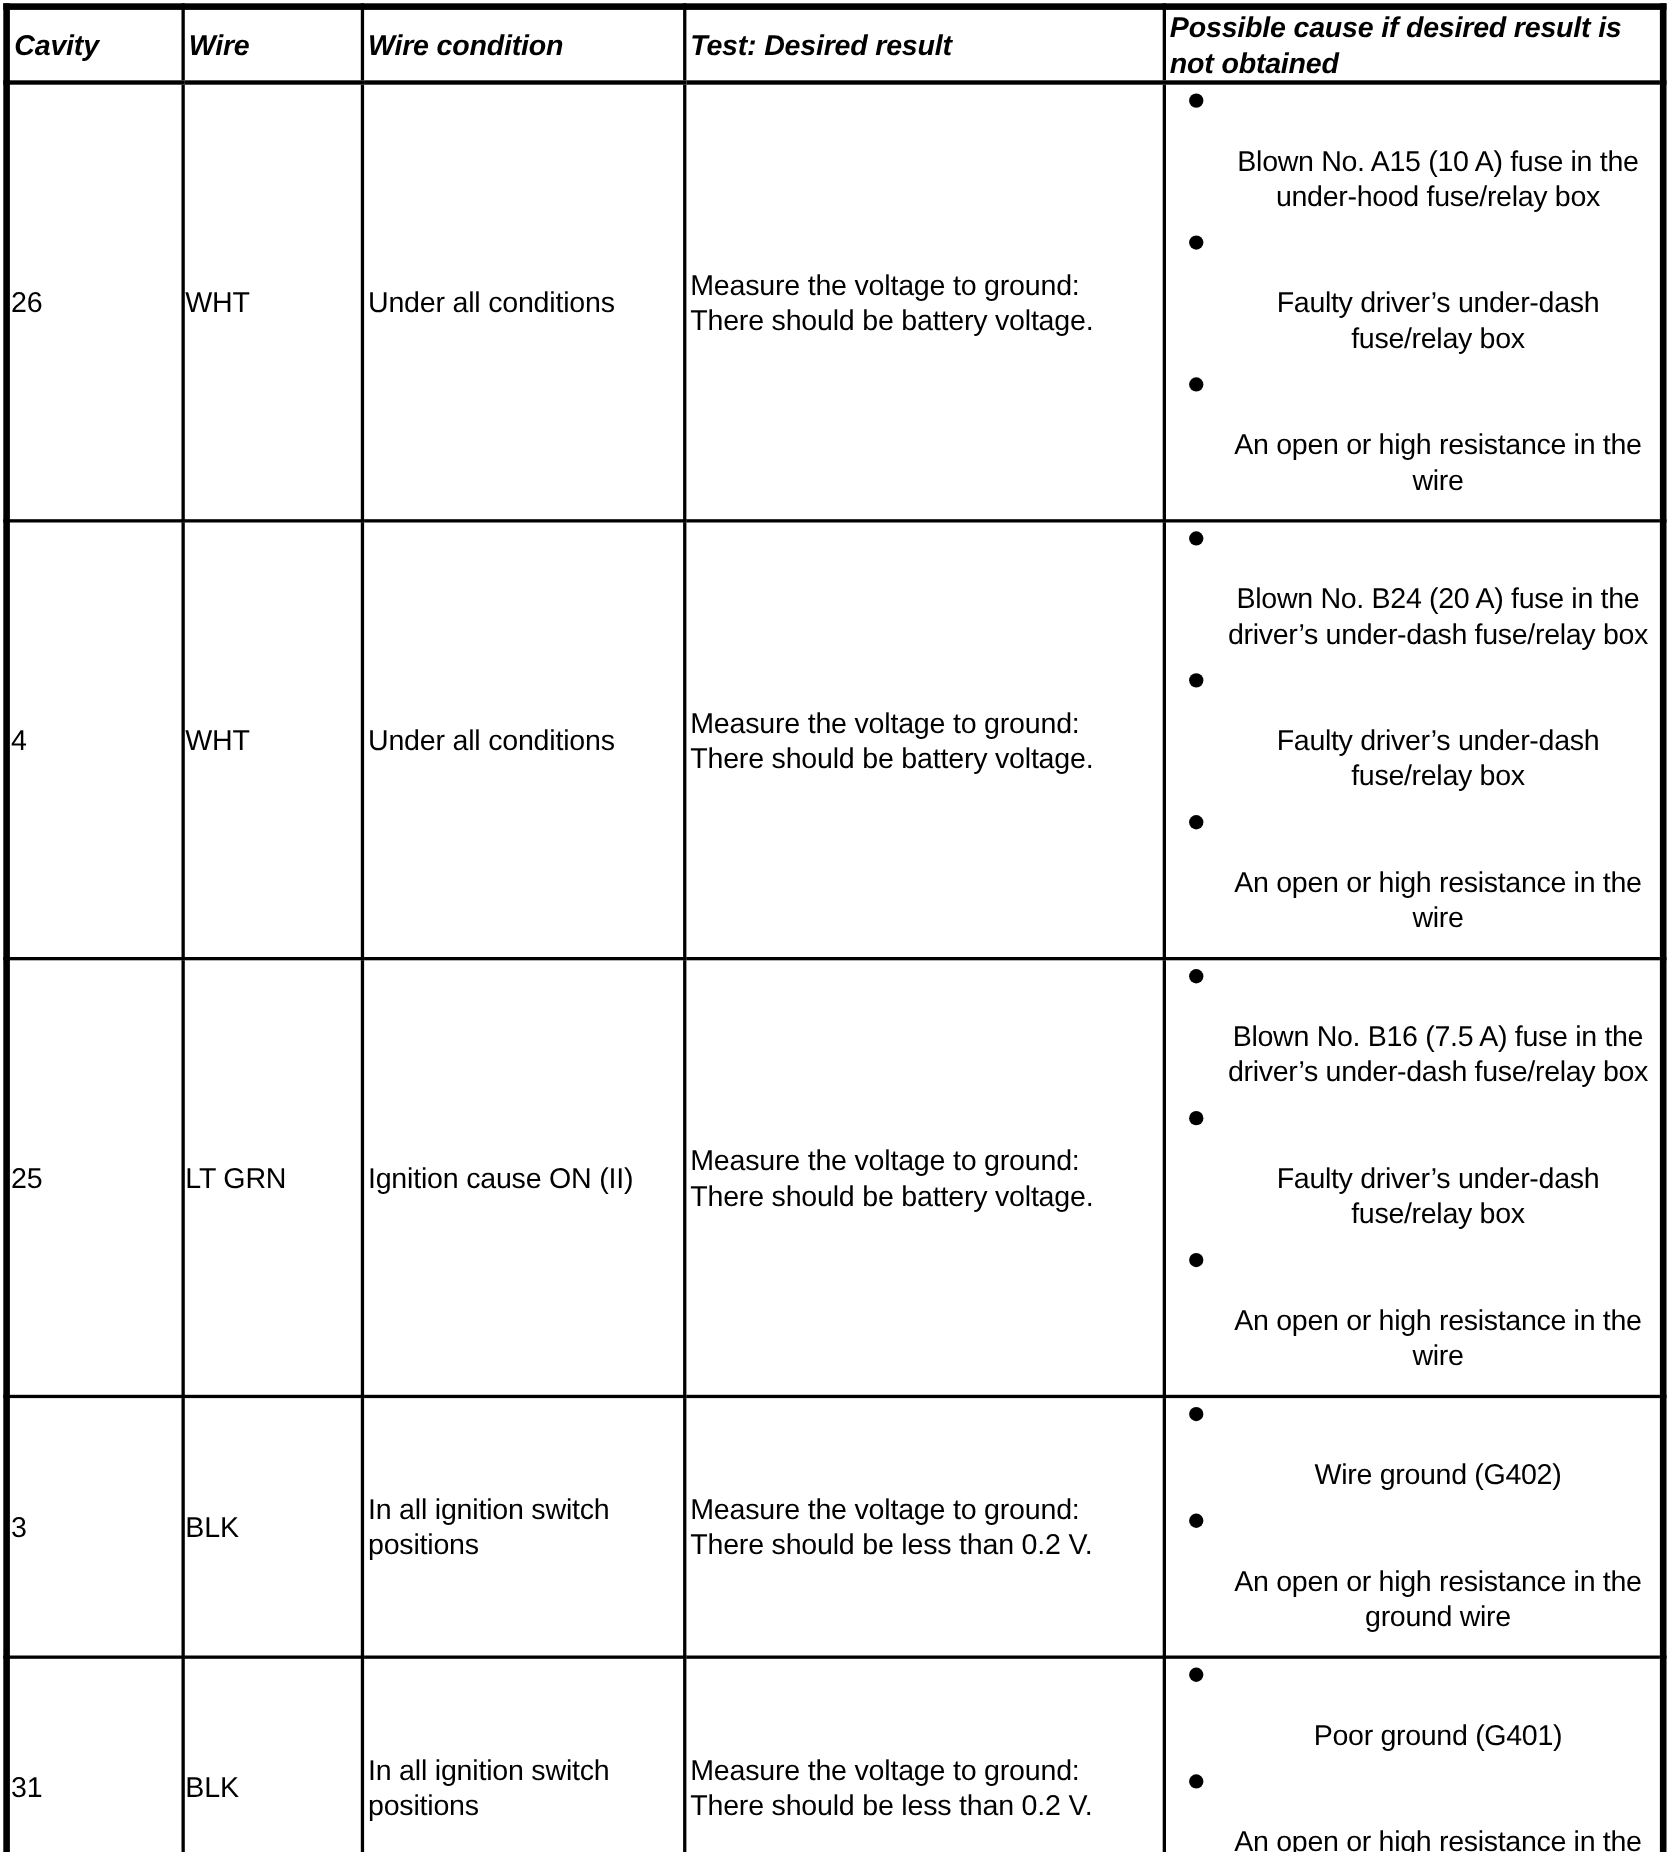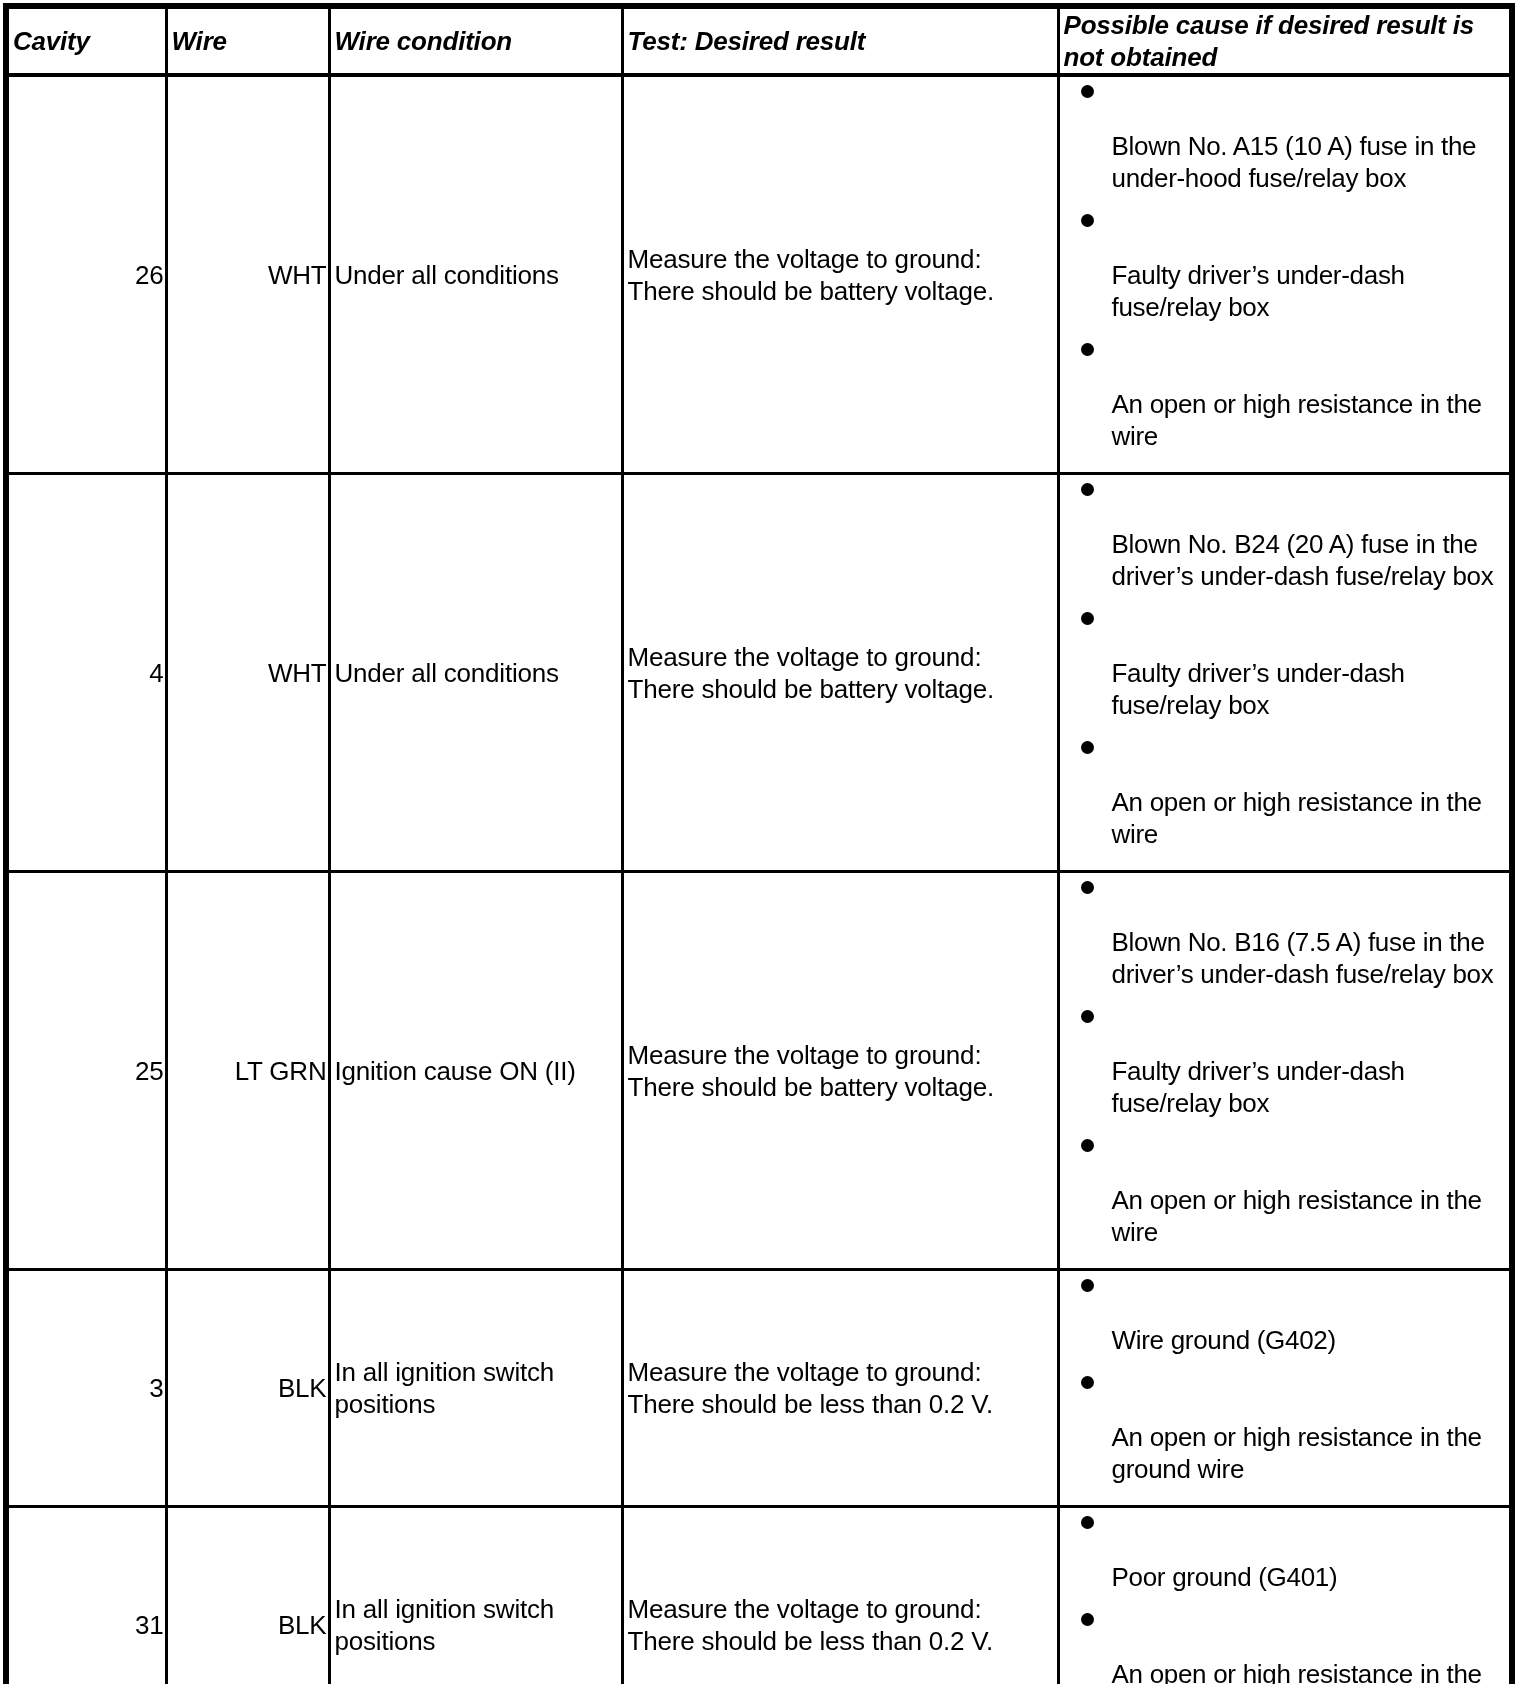--- a/index.html
+++ b/index.html
@@ -48,21 +48,21 @@
   }
 
   
   tbody tr:nth-child(1) { height: 383px; }
   tbody tr:nth-child(2) { height: 381px; }
   tbody tr:nth-child(3) { height: 391px; }
   tbody tr:nth-child(4) { height: 218px; }
   tbody tr:nth-child(5) { height: 215px; }
 
   td.c-cavity, td.c-wire {
-    text-align: right;
+    text-align: left;
     vertical-align: middle;
   }
   td.c-cond, td.c-test {
     text-align: left;
     vertical-align: middle;
     padding: 0 4px 0 4px;
     letter-spacing: -0.3px;
   }
 
   td.c-causes {
@@ -76,20 +76,21 @@
     height: 13px;
     border-radius: 50%;
     background: #000;
     margin: 0 0 32px 21px;
   }
   .cause-text {
     margin-left: 52px;
     max-width: 398px;
     line-height: 32px;
     letter-spacing: -0.3px;
+    text-align: center;
   }
 </style>
 </head>
 <body>
 
 <div class="page">
   <table class="diag">
     <colgroup>
       <col style="width:160px">
       <col style="width:163px">

